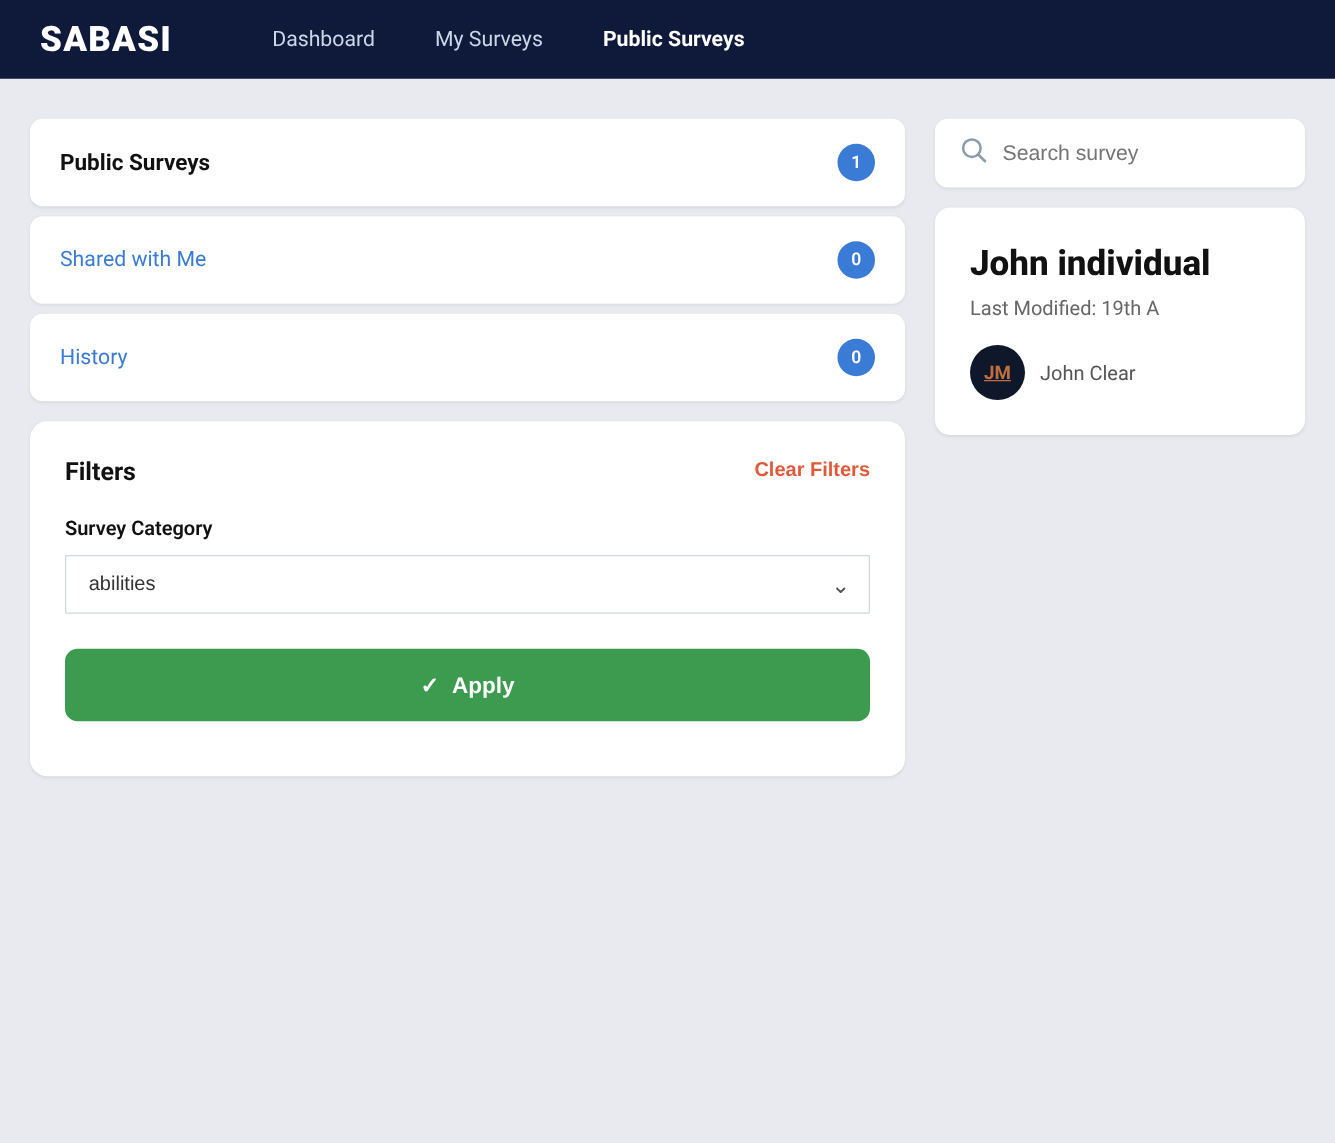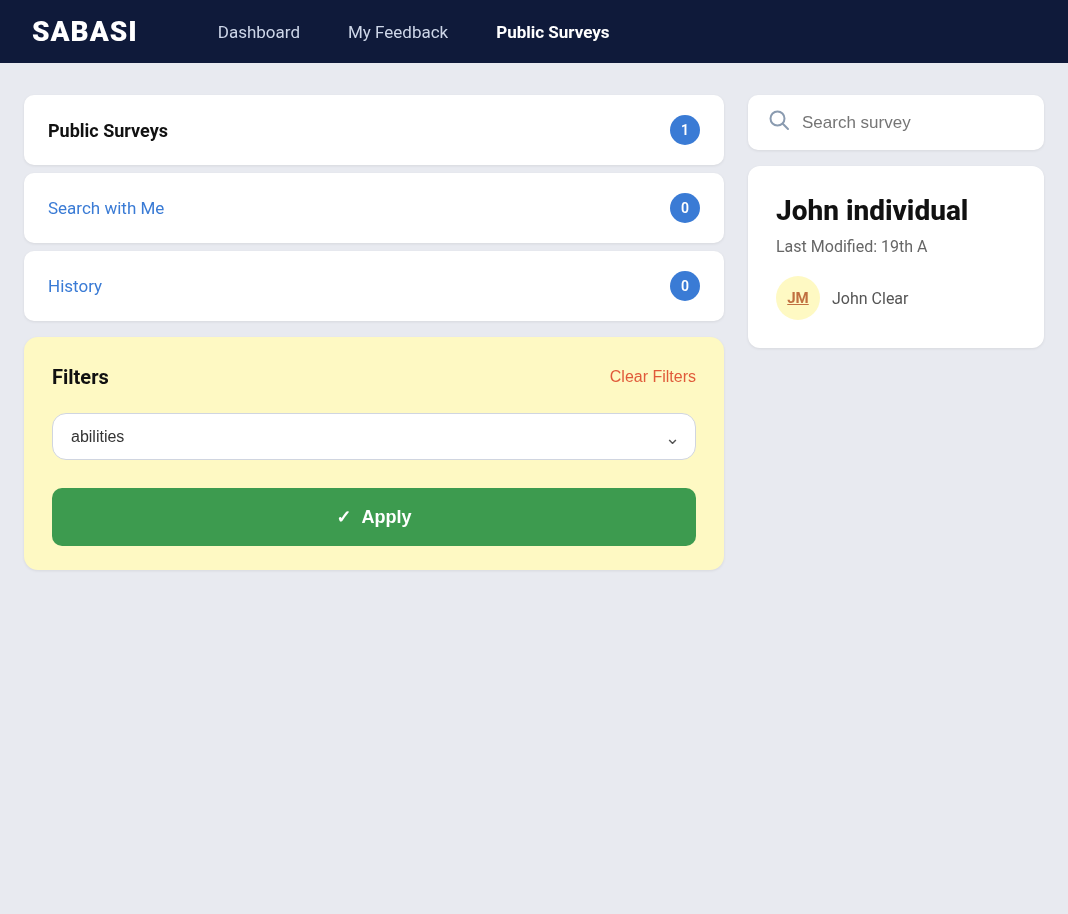--- a/index.html
+++ b/index.html
@@ -101,23 +101,23 @@
       height: 30px;
       display: flex;
       align-items: center;
       justify-content: center;
       font-size: 14px;
       font-weight: 600;
     }
 
     
     .filters-box {
-      background: #fef9c3;
+      background: #ffffff;
       border-radius: 14px;
-      padding: 28px 28px 24px 28px;
+      padding: 28px 28px 44px 28px;
       box-shadow: 0 1px 3px rgba(0,0,0,0.08);
     }
 
     .filters-header {
       display: flex;
       justify-content: space-between;
       align-items: center;
       margin-bottom: 24px;
     }
 
@@ -126,35 +126,35 @@
       font-weight: 700;
       color: #111;
     }
 
     .clear-filters {
       color: #e05a3a;
       font-size: 16px;
       cursor: pointer;
       background: none;
       border: none;
-      font-weight: 400;
+      font-weight: 700;
     }
 
     .filter-label {
       font-size: 16px;
       font-weight: 600;
       color: #111;
       margin-bottom: 12px;
     }
 
     .filter-select {
       width: 100%;
       padding: 14px 18px;
       border: 1.5px solid #d0d5e0;
-      border-radius: 14px;
+      border-radius: 1px;
       font-size: 16px;
       color: #333;
       background: white;
       appearance: none;
       cursor: pointer;
       outline: none;
       position: relative;
     }
 
     .select-wrapper {
@@ -252,21 +252,21 @@
     .survey-card-user {
       display: flex;
       align-items: center;
       gap: 12px;
     }
 
     .user-avatar {
       width: 44px;
       height: 44px;
       border-radius: 50%;
-      background: #fef9c3;
+      background: #0f172a;
       display: flex;
       align-items: center;
       justify-content: center;
       font-size: 15px;
       font-weight: 700;
       color: #c07040;
       text-decoration: underline;
     }
 
     .user-name {
@@ -276,52 +276,53 @@
   </style>
 </head>
 <body>
 
 <header class="header">
   <div class="logo">
     <span>SABASI</span>
   </div>
   <nav class="nav-links">
     <a class="nav-link" href="#">Dashboard</a>
-    <a class="nav-link" href="#">My Feedback</a>
+    <a class="nav-link" href="#">My Surveys</a>
     <a class="nav-link active" href="#">Public Surveys</a>
   </nav>
 </header>
 
 <div class="main">
 
   <div class="left-panel">
 
     <div class="survey-list">
 
       <div class="survey-list-item active">
         <span class="survey-item-label" style="color:#111; font-weight:700;">Public Surveys</span>
         <span class="badge">1</span>
       </div>
 
       <div class="survey-list-item">
-        <span class="survey-item-label">Search with Me</span>
+        <span class="survey-item-label">Shared with Me</span>
         <span class="badge">0</span>
       </div>
 
       <div class="survey-list-item">
         <span class="survey-item-label">History</span>
         <span class="badge">0</span>
       </div>
     </div>
 
     <div class="filters-box">
       <div class="filters-header">
         <span class="filters-title">Filters</span>
         <button class="clear-filters">Clear Filters</button>
       </div>
+      <div class="filter-label">Survey Category</div>
       <div class="select-wrapper">
         <select class="filter-select">
           <option value="abilities" selected="">abilities</option>
           <option value="community">community</option>
           <option value="health">health</option>
           <option value="education">education</option>
           <option value="feedback">feedback</option>
         </select>
       </div>
       <button class="apply-btn">

